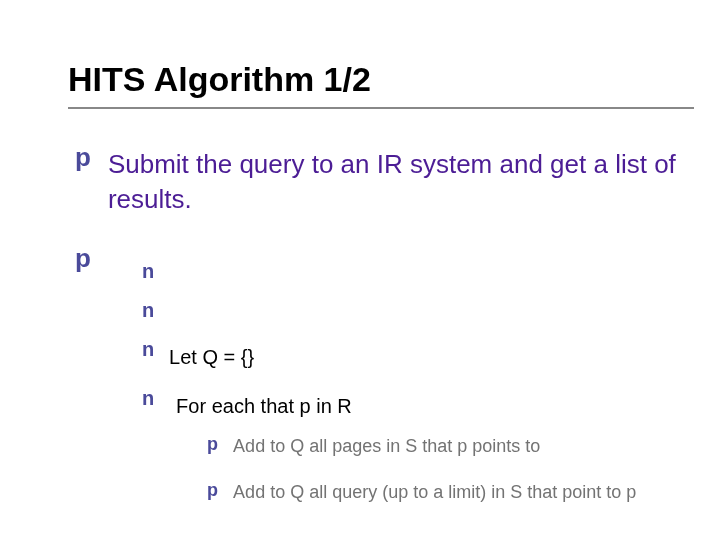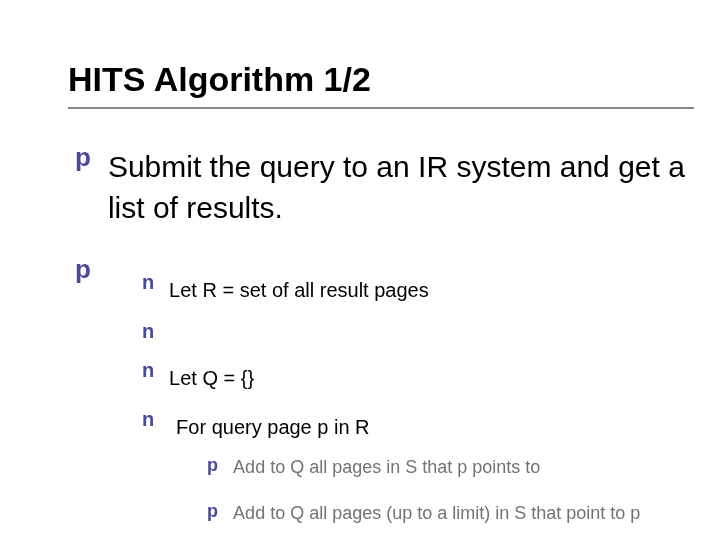--- a/index.html
+++ b/index.html
@@ -43,22 +43,22 @@
     .bullet-p {
       color: #4a4a9a;
       font-size: 26px;
       font-weight: bold;
       margin-right: 10px;
       margin-top: 2px;
       flex-shrink: 0;
     }
 
     .bullet-text {
-      font-size: 30px;
-      color: #000000;
+      font-size: 26px;
+      color: #4c1d95;
       line-height: 1.35;
     }
 
     .sub-bullets {
       margin-top: 10px;
       margin-left: 20px;
     }
 
     .sub-bullet-item {
       display: flex;
@@ -123,45 +123,44 @@
   </div>
 
   <div class="bullet-section">
     <span class="bullet-p">p</span>
     <div>
 
       <div class="sub-bullets">
 
         <div class="sub-bullet-item">
           <span class="sub-bullet-n">n</span>
-          <span class="sub-bullet-text">Let R = set of all result pages</span>
         </div>
 
         <div class="sub-bullet-item">
           <span class="sub-bullet-n">n</span>
         </div>
 
         <div class="sub-bullet-item">
           <span class="sub-bullet-n">n</span>
           <span class="sub-bullet-text">Let Q = {}</span>
         </div>
 
         <div class="sub-bullet-item">
           <span class="sub-bullet-n">n</span>
           <div>
-            <span class="sub-bullet-text">For query page p in R</span>
+            <span class="sub-bullet-text">For each that p in R</span>
 
             <div class="sub-sub-bullets">
               <div class="sub-sub-bullet-item">
                 <span class="sub-sub-bullet-p">p</span>
                 <span class="sub-sub-bullet-text">Add to Q all pages in S that p points to</span>
               </div>
               <div class="sub-sub-bullet-item">
                 <span class="sub-sub-bullet-p">p</span>
-                <span class="sub-sub-bullet-text">Add to Q all pages (up to a limit) in S that point to p</span>
+                <span class="sub-sub-bullet-text">Add to Q all query (up to a limit) in S that point to p</span>
               </div>
             </div>
           </div>
         </div>
 
       </div>
     </div>
   </div>
 
 </div>

